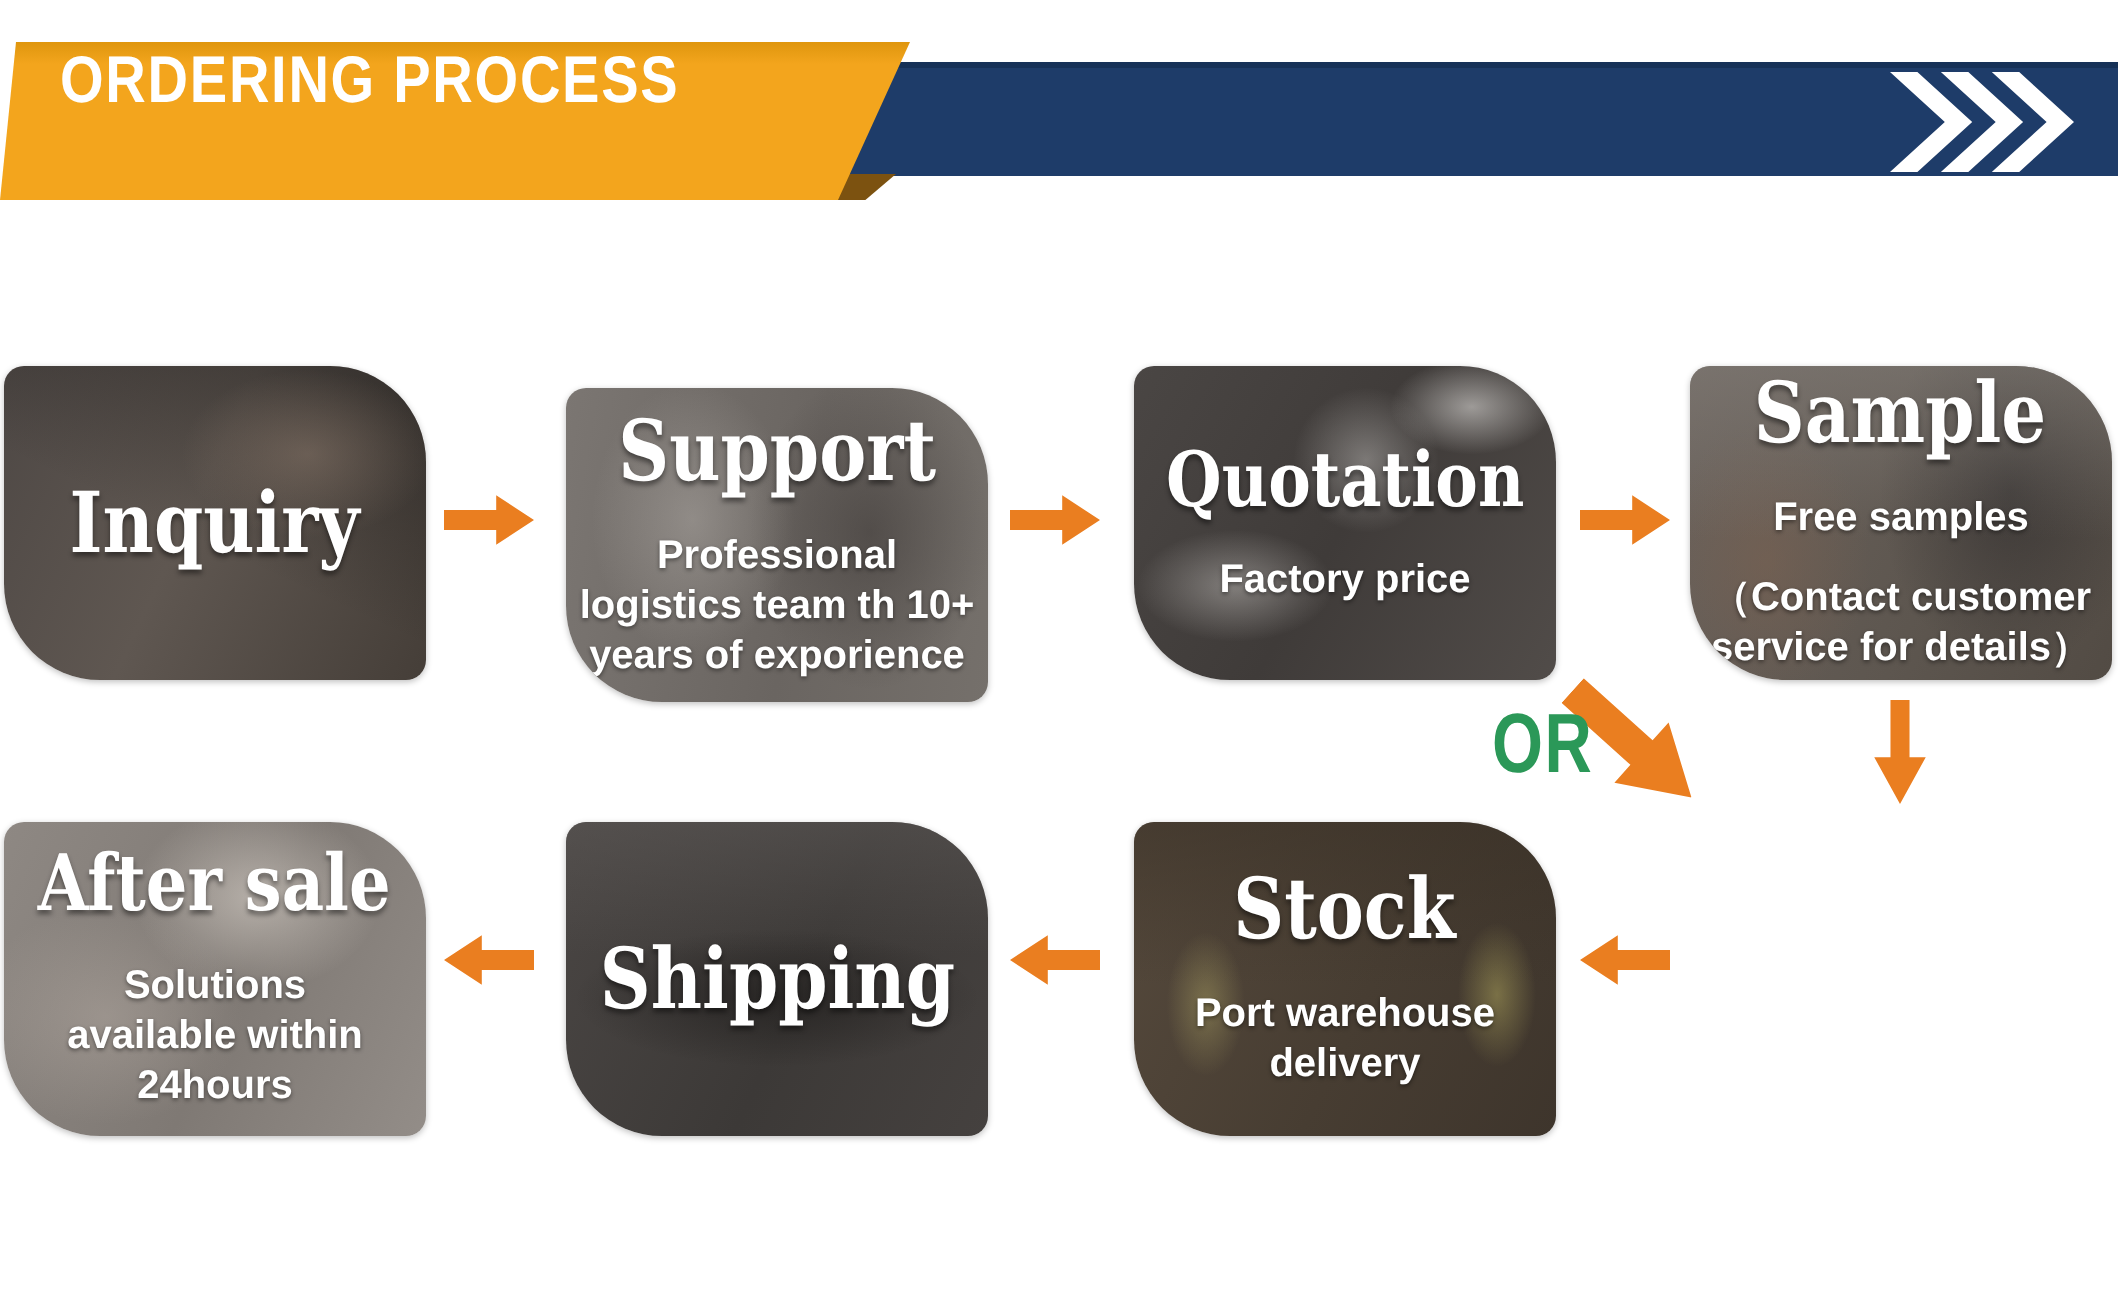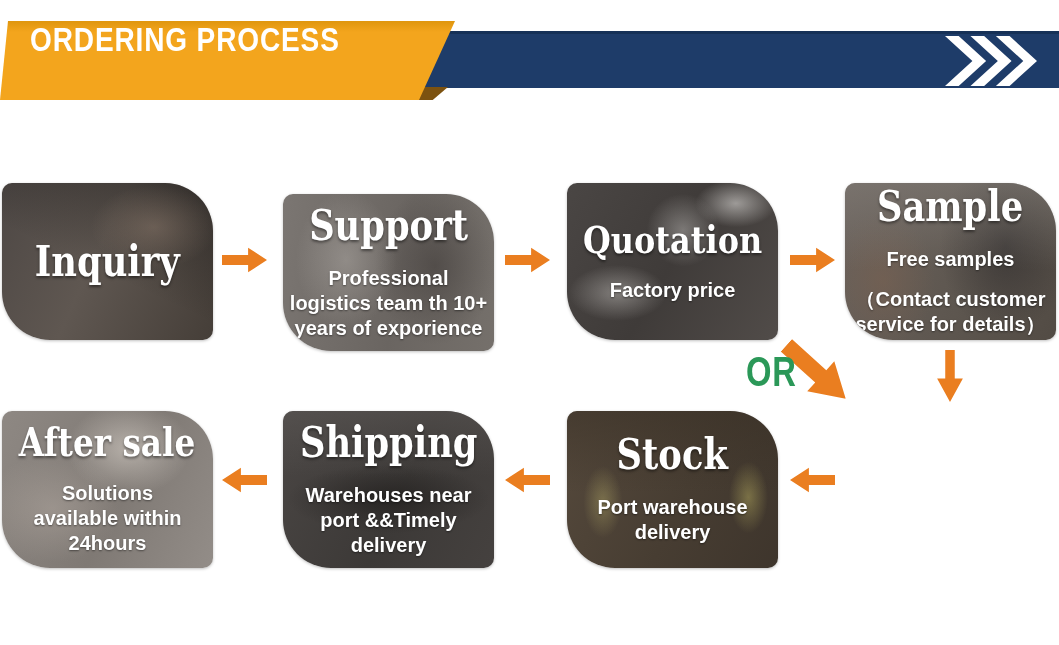--- a/index.html
+++ b/index.html
@@ -145,21 +145,20 @@
     <div class="card-content">
       <h2 class="card-title" style="font-size:39px">After sale</h2>
       <p class="card-desc" style="max-width:175px">Solutions available within 24hours</p>
     </div>
   </section>
 
   <section class="card" style="left:283px;top:411px">
     <div class="photo photo-shipping"></div>
     <div class="card-content">
       <h2 class="card-title">Shipping</h2>
-      <p class="card-desc">Warehouses near port &amp;&amp;Timely delivery</p>
     </div>
   </section>
 
   <section class="card" style="left:567px;top:411px">
     <div class="photo photo-stock"></div>
     <div class="card-content">
       <h2 class="card-title">Stock</h2>
       <p class="card-desc">Port warehouse delivery</p>
     </div>
   </section>

